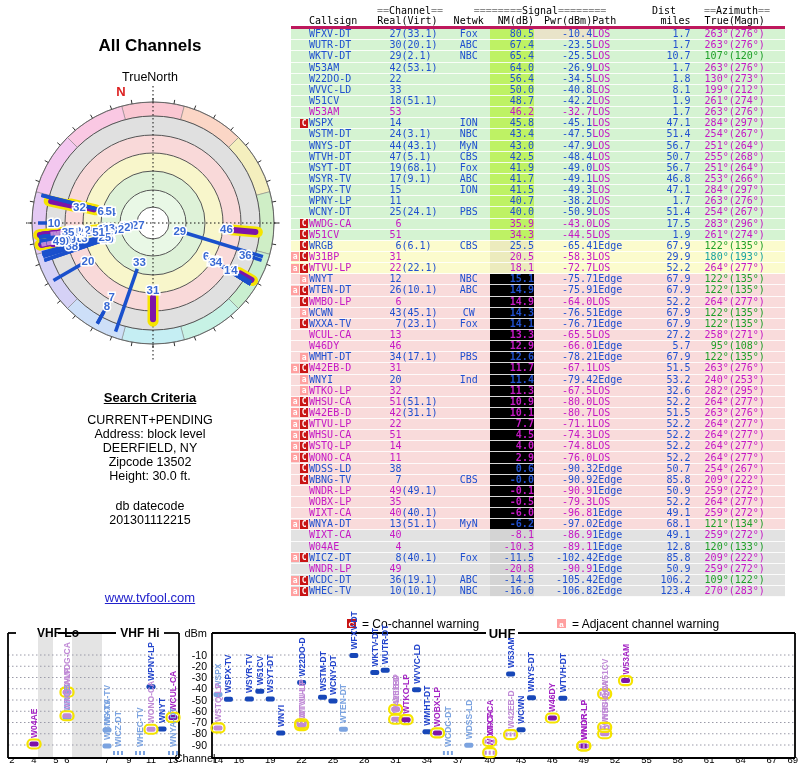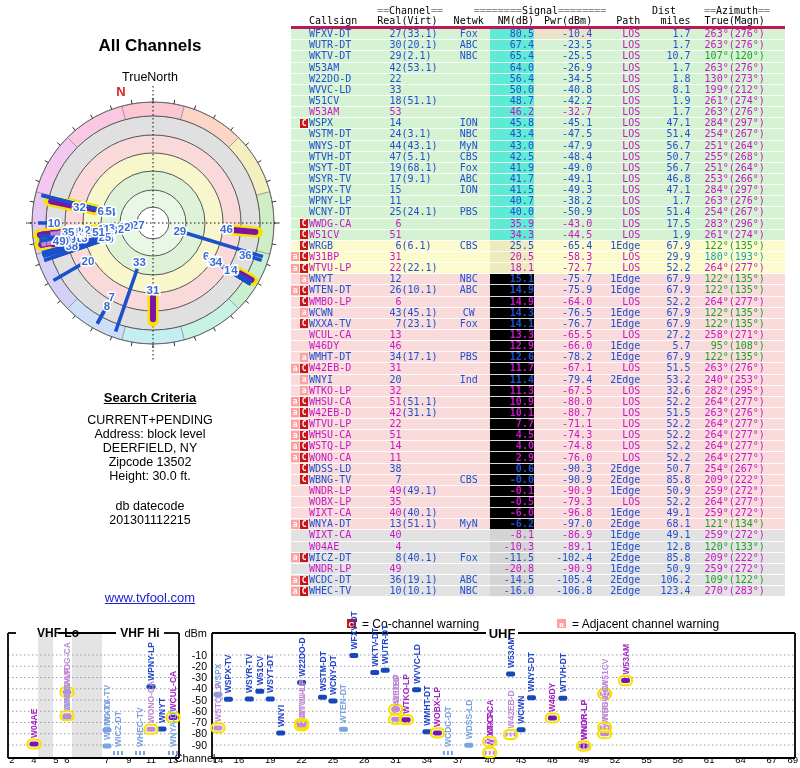--- a/index.html
+++ b/index.html
@@ -14,25 +14,25 @@
   table.sig td,table.sig th{padding:0;height:10.15px;line-height:10.1px;font-weight:normal;
       font-size:10px;white-space:nowrap;overflow:visible;border-bottom:1px solid rgba(255,255,255,.85);}
   table.sig thead td{border-bottom:3px solid #be185d;color:#000;}
   .c-flag{width:18px;text-align:right;}
   .c-cs{width:64px;text-align:left;}
   .c-re{width:28px;text-align:right;}
   .c-vi{width:46px;text-align:left;padding-left:4px;}
   .c-nw{width:42px;text-align:center;}
   .c-nm{width:44px;text-align:right;}
   .c-pw{width:58px;text-align:right;}
-  .c-pa{width:48px;text-align:right;}
+  .c-pa{width:48px;text-align:left;}
   .c-di{width:50px;text-align:right;}
   .c-tr{width:38px;text-align:right;}
   .c-mg{width:56px;text-align:left;padding-left:4px;}
-  tr.rc-green{background:#d5f3d2;} tr.rc-green td.c-nm{background:#5eead4;}
+  tr.rc-green{background:#d5f3d2;} tr.rc-green td.c-nm{background:#bef264;}
   tr.rc-yellow{background:#fbfbcd;} tr.rc-yellow td.c-nm{background:#ecebbd;}
   tr.rc-pink{background:#f9dbdb;} tr.rc-pink td.c-nm{background:#000000;font-weight:bold;}
   tr.rc-gray{background:#e2e2e2;} tr.rc-gray td.c-nm{background:#d4d4d4;}
   td.pwhl{background:#e9e4c9;}
   .t-d{color:#2050d0;} .t-a{color:#c518c5;} .t-b{color:#2050d0;}
   .az-m{color:#c518c5;} .az-g{color:#1fa02a;} .az-t{color:#18a2a2;}
   .fbox{display:inline-block;width:8px;height:9px;line-height:9px;text-align:center;
         color:#fff;font-size:8px;font-weight:bold;vertical-align:middle;margin-right:1px;}
   .fb-a{background:#ffa0a0;} .fb-C{background:#c81414;}
   

